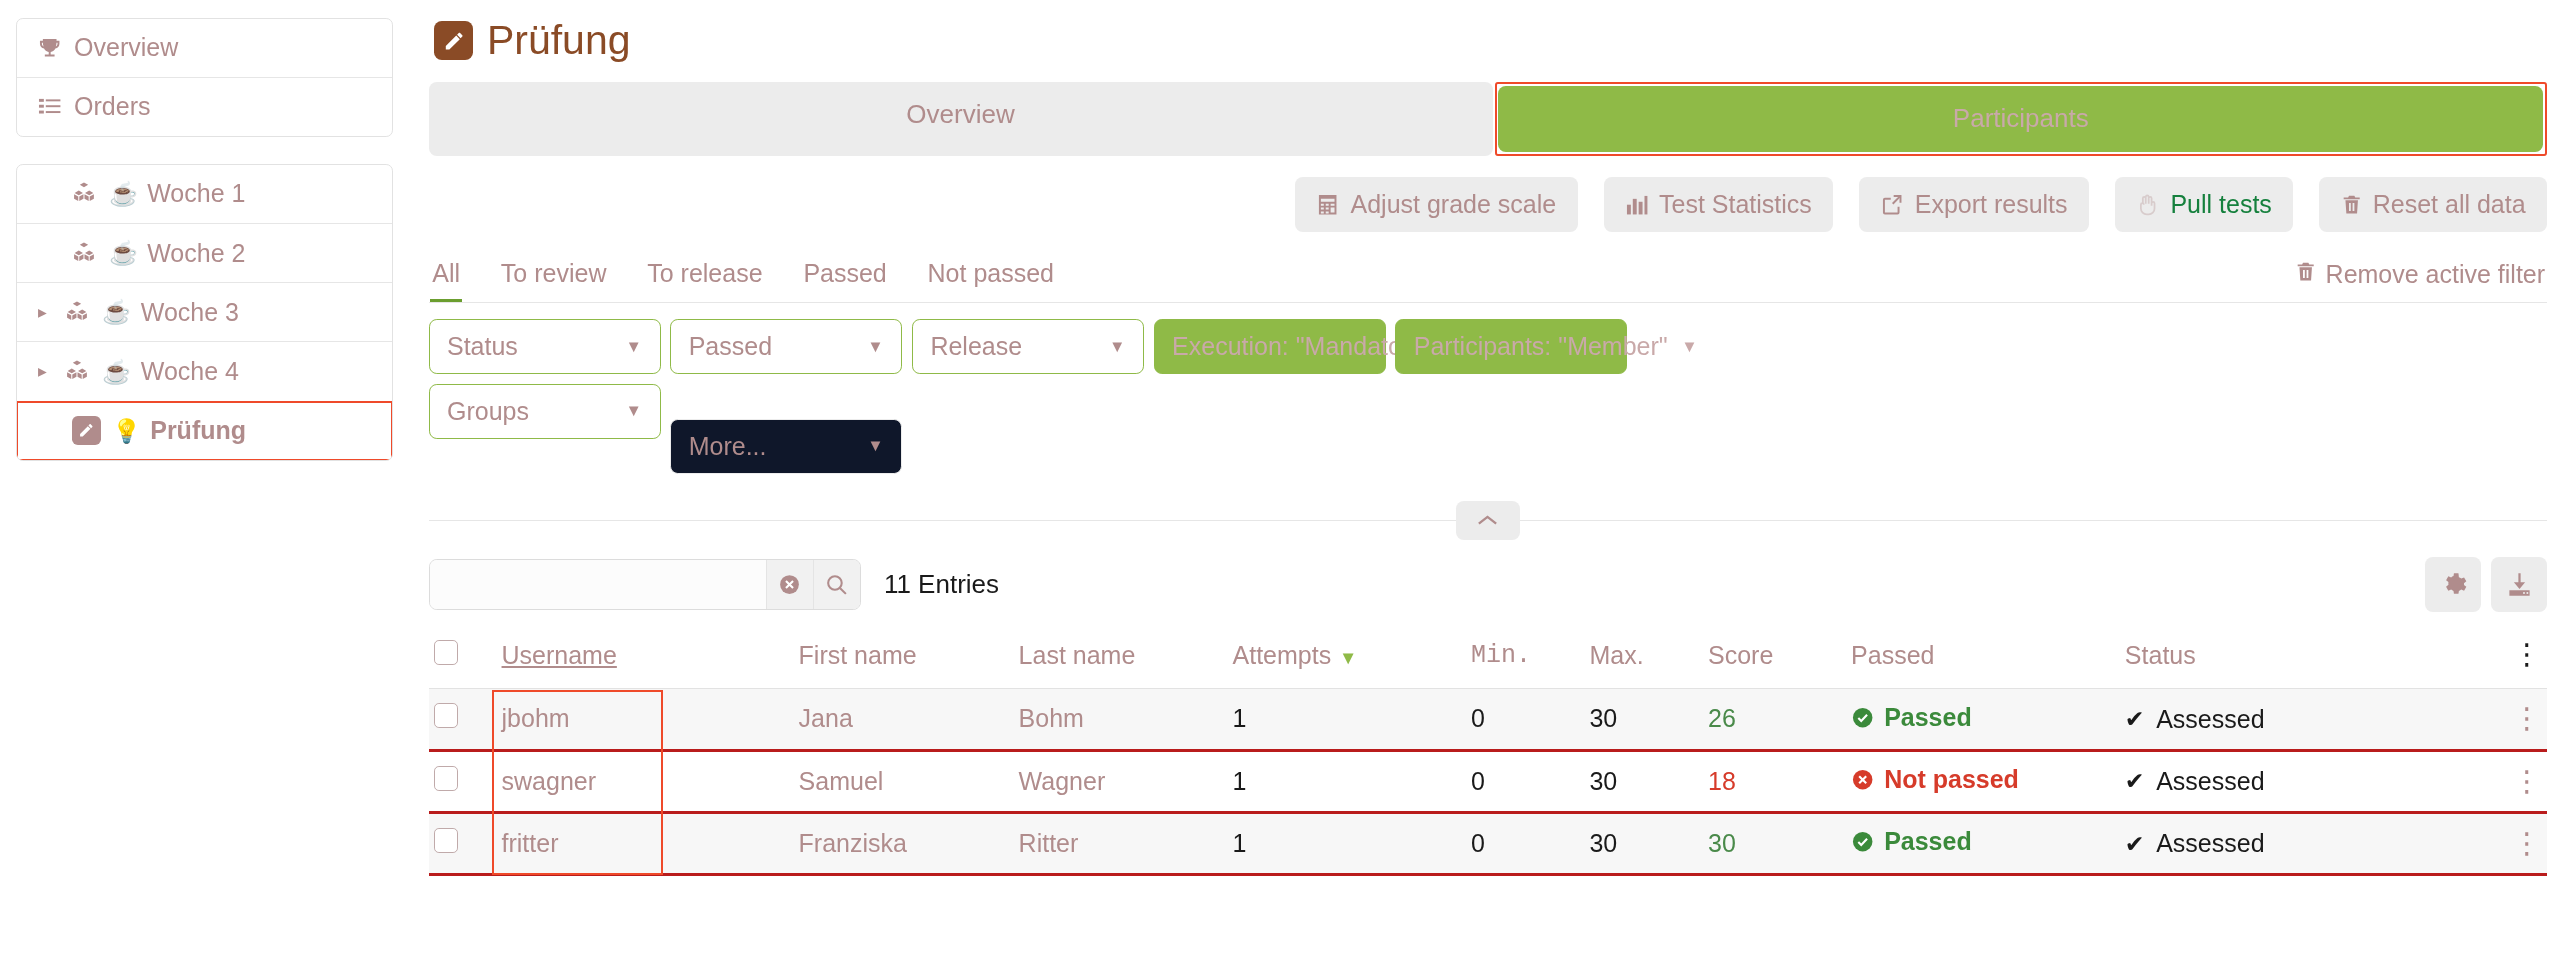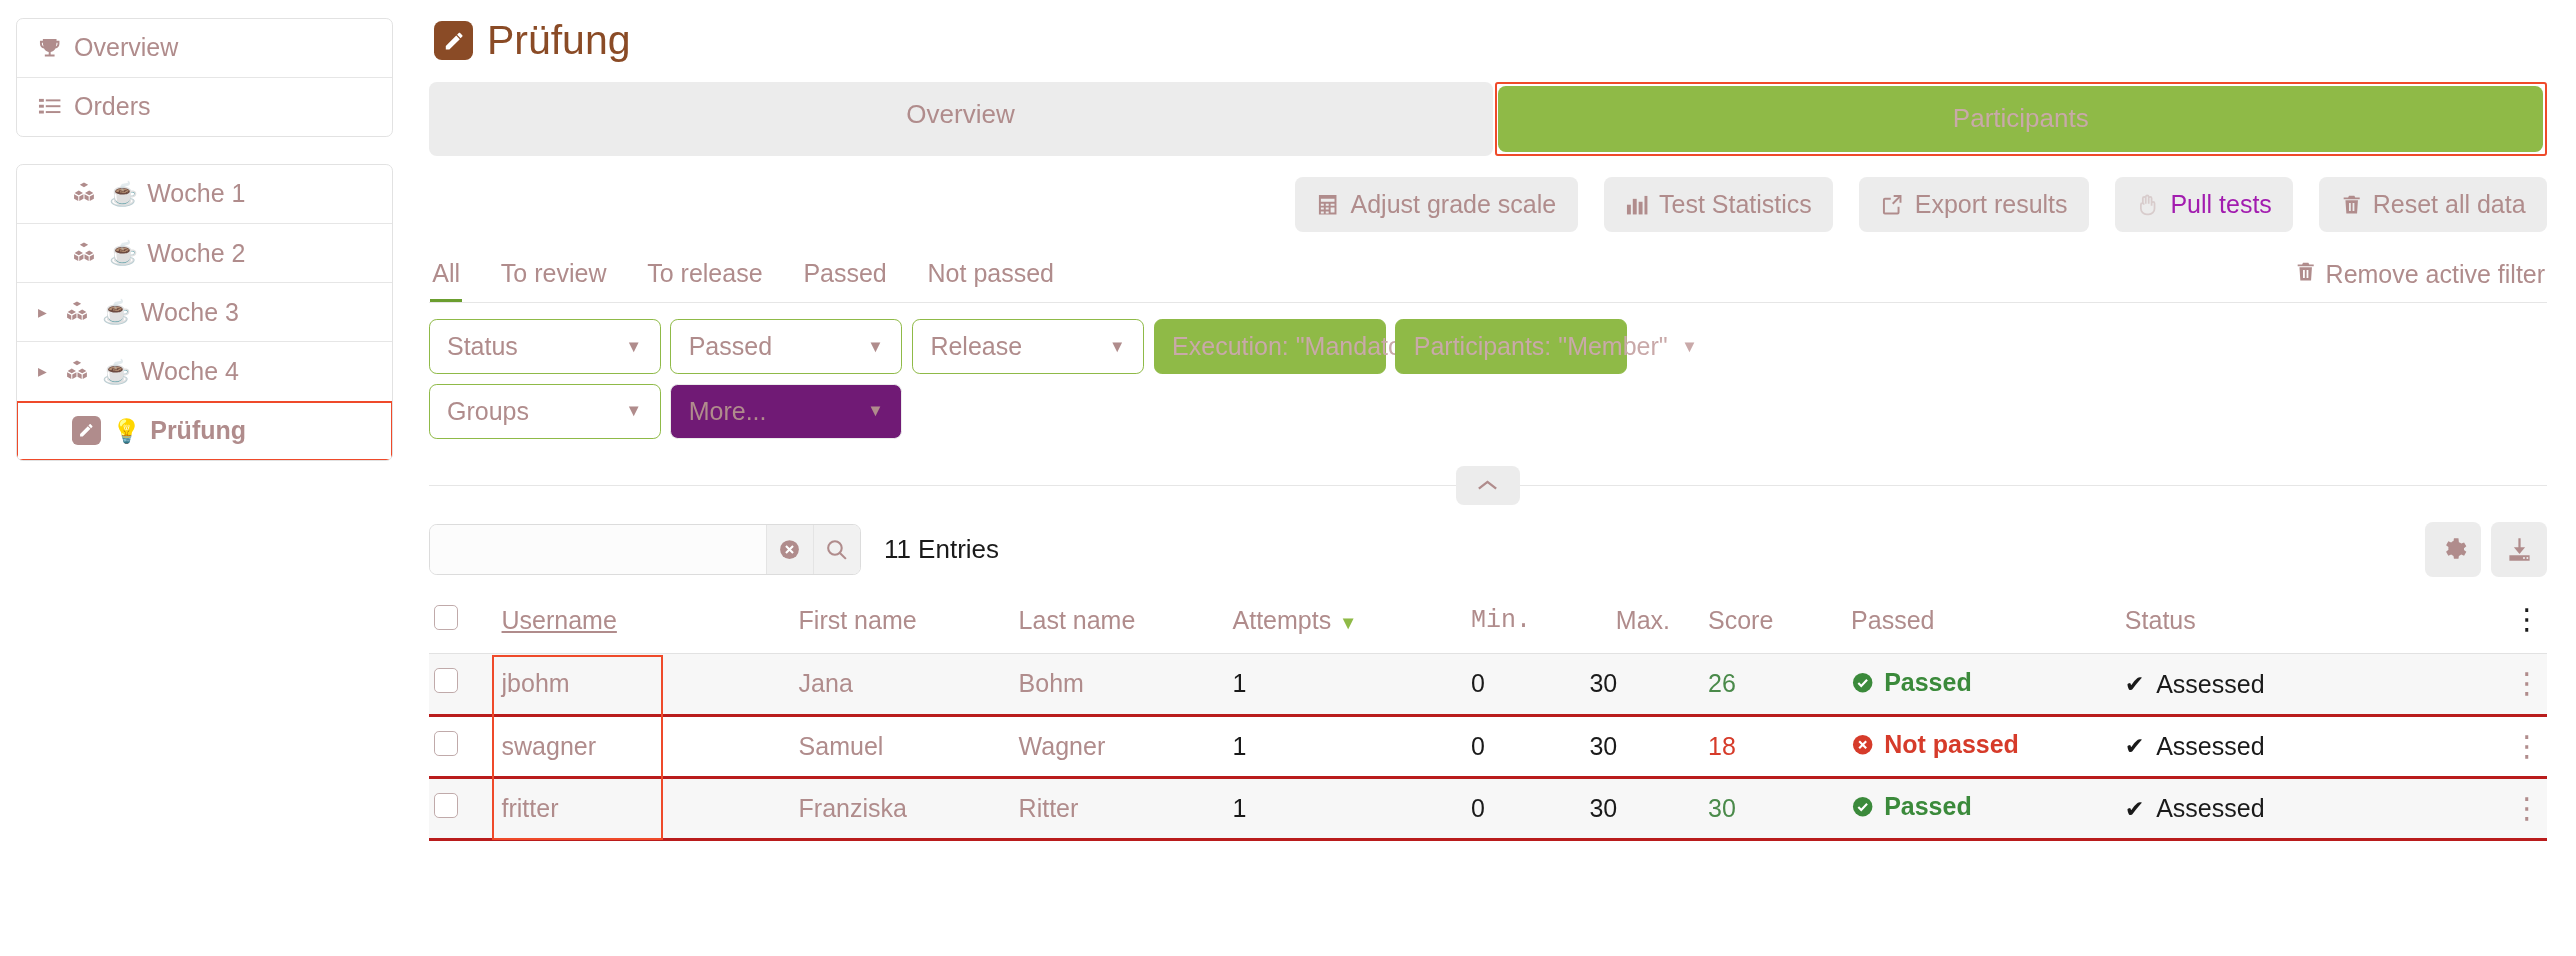--- a/index.html
+++ b/index.html
@@ -86,21 +86,21 @@
   .toolbar {
     display: flex; justify-content: flex-end;
     gap: 26px; margin: 21.4px 0 17.5px 0;
   }
   .tbtn {
     background: #ececec; border-radius: 7.8px;
     padding: 12.7px 21.4px; font-size: 25px;
     color: #b08c8c; display: flex; align-items: center;
     white-space: nowrap;
   }
-  .tbtn.disabled { color: #a21caf; }
+  .tbtn.disabled { color: #15803d; }
   .tbtn .gi { margin-right: 10.7px; display: inline-flex; align-items: center; }
 
   
   .filterbar {
     display: flex; align-items: flex-end;
     justify-content: space-between;
     border-bottom: 1px solid #e6e6e6;
     padding: 0 1.9px;
   }
   .ftabs { display: flex; gap: 37px; }
@@ -124,21 +124,21 @@
   .fsel {
     display: flex; align-items: center; justify-content: space-between;
     border: 1.9px solid #8fba47; border-radius: 7.8px;
     background: #fff; color: #b08c8c;
     font-size: 25px; padding: 11.7px 17.5px;
     height: 55px; white-space: nowrap;
   }
   .fsel.w1 { width: 232px; }
   .fsel.w2 { width: 232px; }
   .fsel.w3 { width: 232px; }
-  .fsel.grey { background: #701a75; border-color: #ececec; }
+  .fsel.grey { background: #0f172a; border-color: #ececec; margin-top: 35px; }
   .fsel.solid {
     background: #8fba47; border-color: #8fba47; color: #c9a9a9;
   }
   .fsel.solid.w-exec { width: 232px; }
   .fsel.solid.w-part { width: 232px; }
   .caret { font-size: 16.6px; margin-left: 13.6px; color: inherit; }
 
   .collapse-wrap {
     display: flex; align-items: center; justify-content: center;
     margin: 11.7px 0 3.9px 0; position: relative;
@@ -205,21 +205,21 @@
   .chk {
     width: 23.4px; height: 25px; border: 1.9px solid #c0aaaa;
     border-radius: 4.9px; display: inline-block; background: #fff;
   }
   .col-chk { width: 55px; }
   .col-user { width: 243px; text-decoration: underline; }
   .col-first { width: 180px; }
   .col-last  { width: 175px; }
   .col-att   { width: 195px; }
   .col-min   { width: 97px; font-family: Liberation Mono, monospace; }
-  .col-max   { width: 97px; text-align: center; }
+  .col-max   { width: 97px; }
   .col-score { width: 117px; }
   .col-pass  { width: 224px; }
   .col-stat  { width: 292px; }
   .col-menu  { width: 58px; }
   .sortcaret { color: #8fba47; font-size: 18.5px; margin-left: 7.8px; }
   .kebab { color: #b08c8c; font-size: 29px; line-height: 0.6; letter-spacing: 0; text-align: right; }
   .kebab.dark { color: #1a1a1a; }
   .pass-ok { color: #3b8a3b; font-weight: bold; display: inline-flex; align-items: center; }
   .pass-no { color: #d63b2a; font-weight: bold; display: inline-flex; align-items: center; }
   .pass-ok .gi, .pass-no .gi { margin-right: 9.7px; display: inline-flex; }

